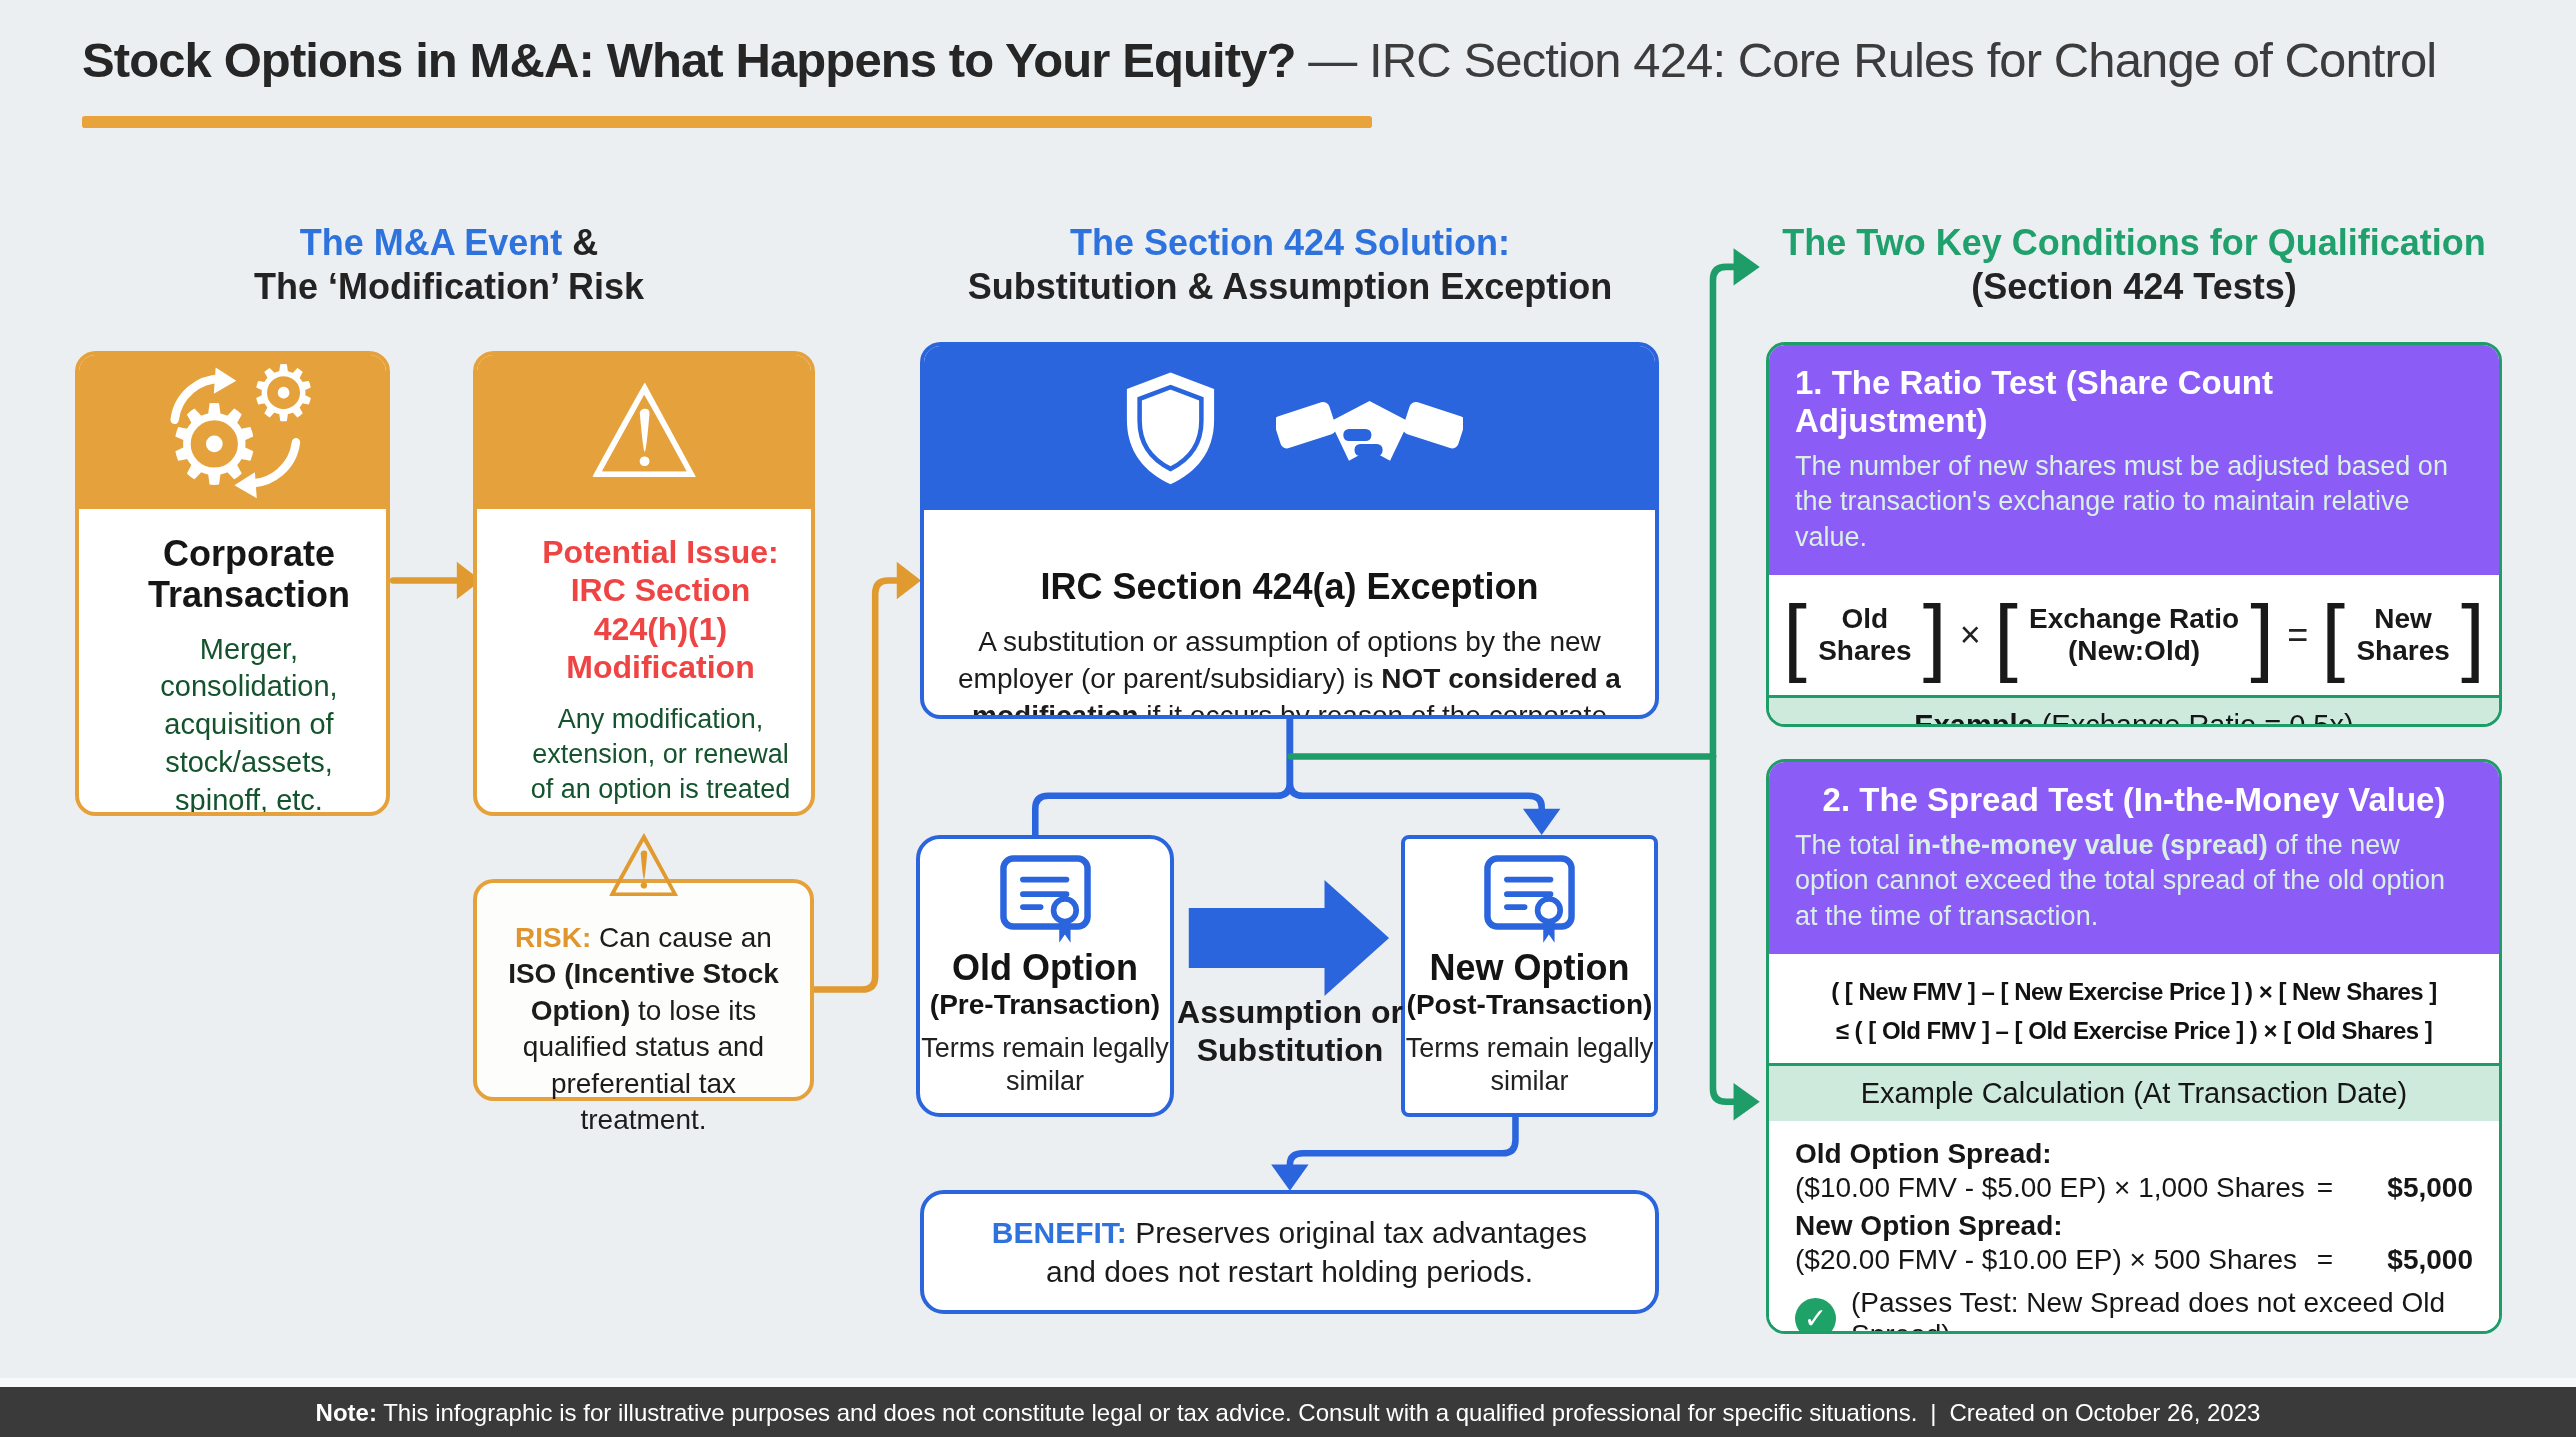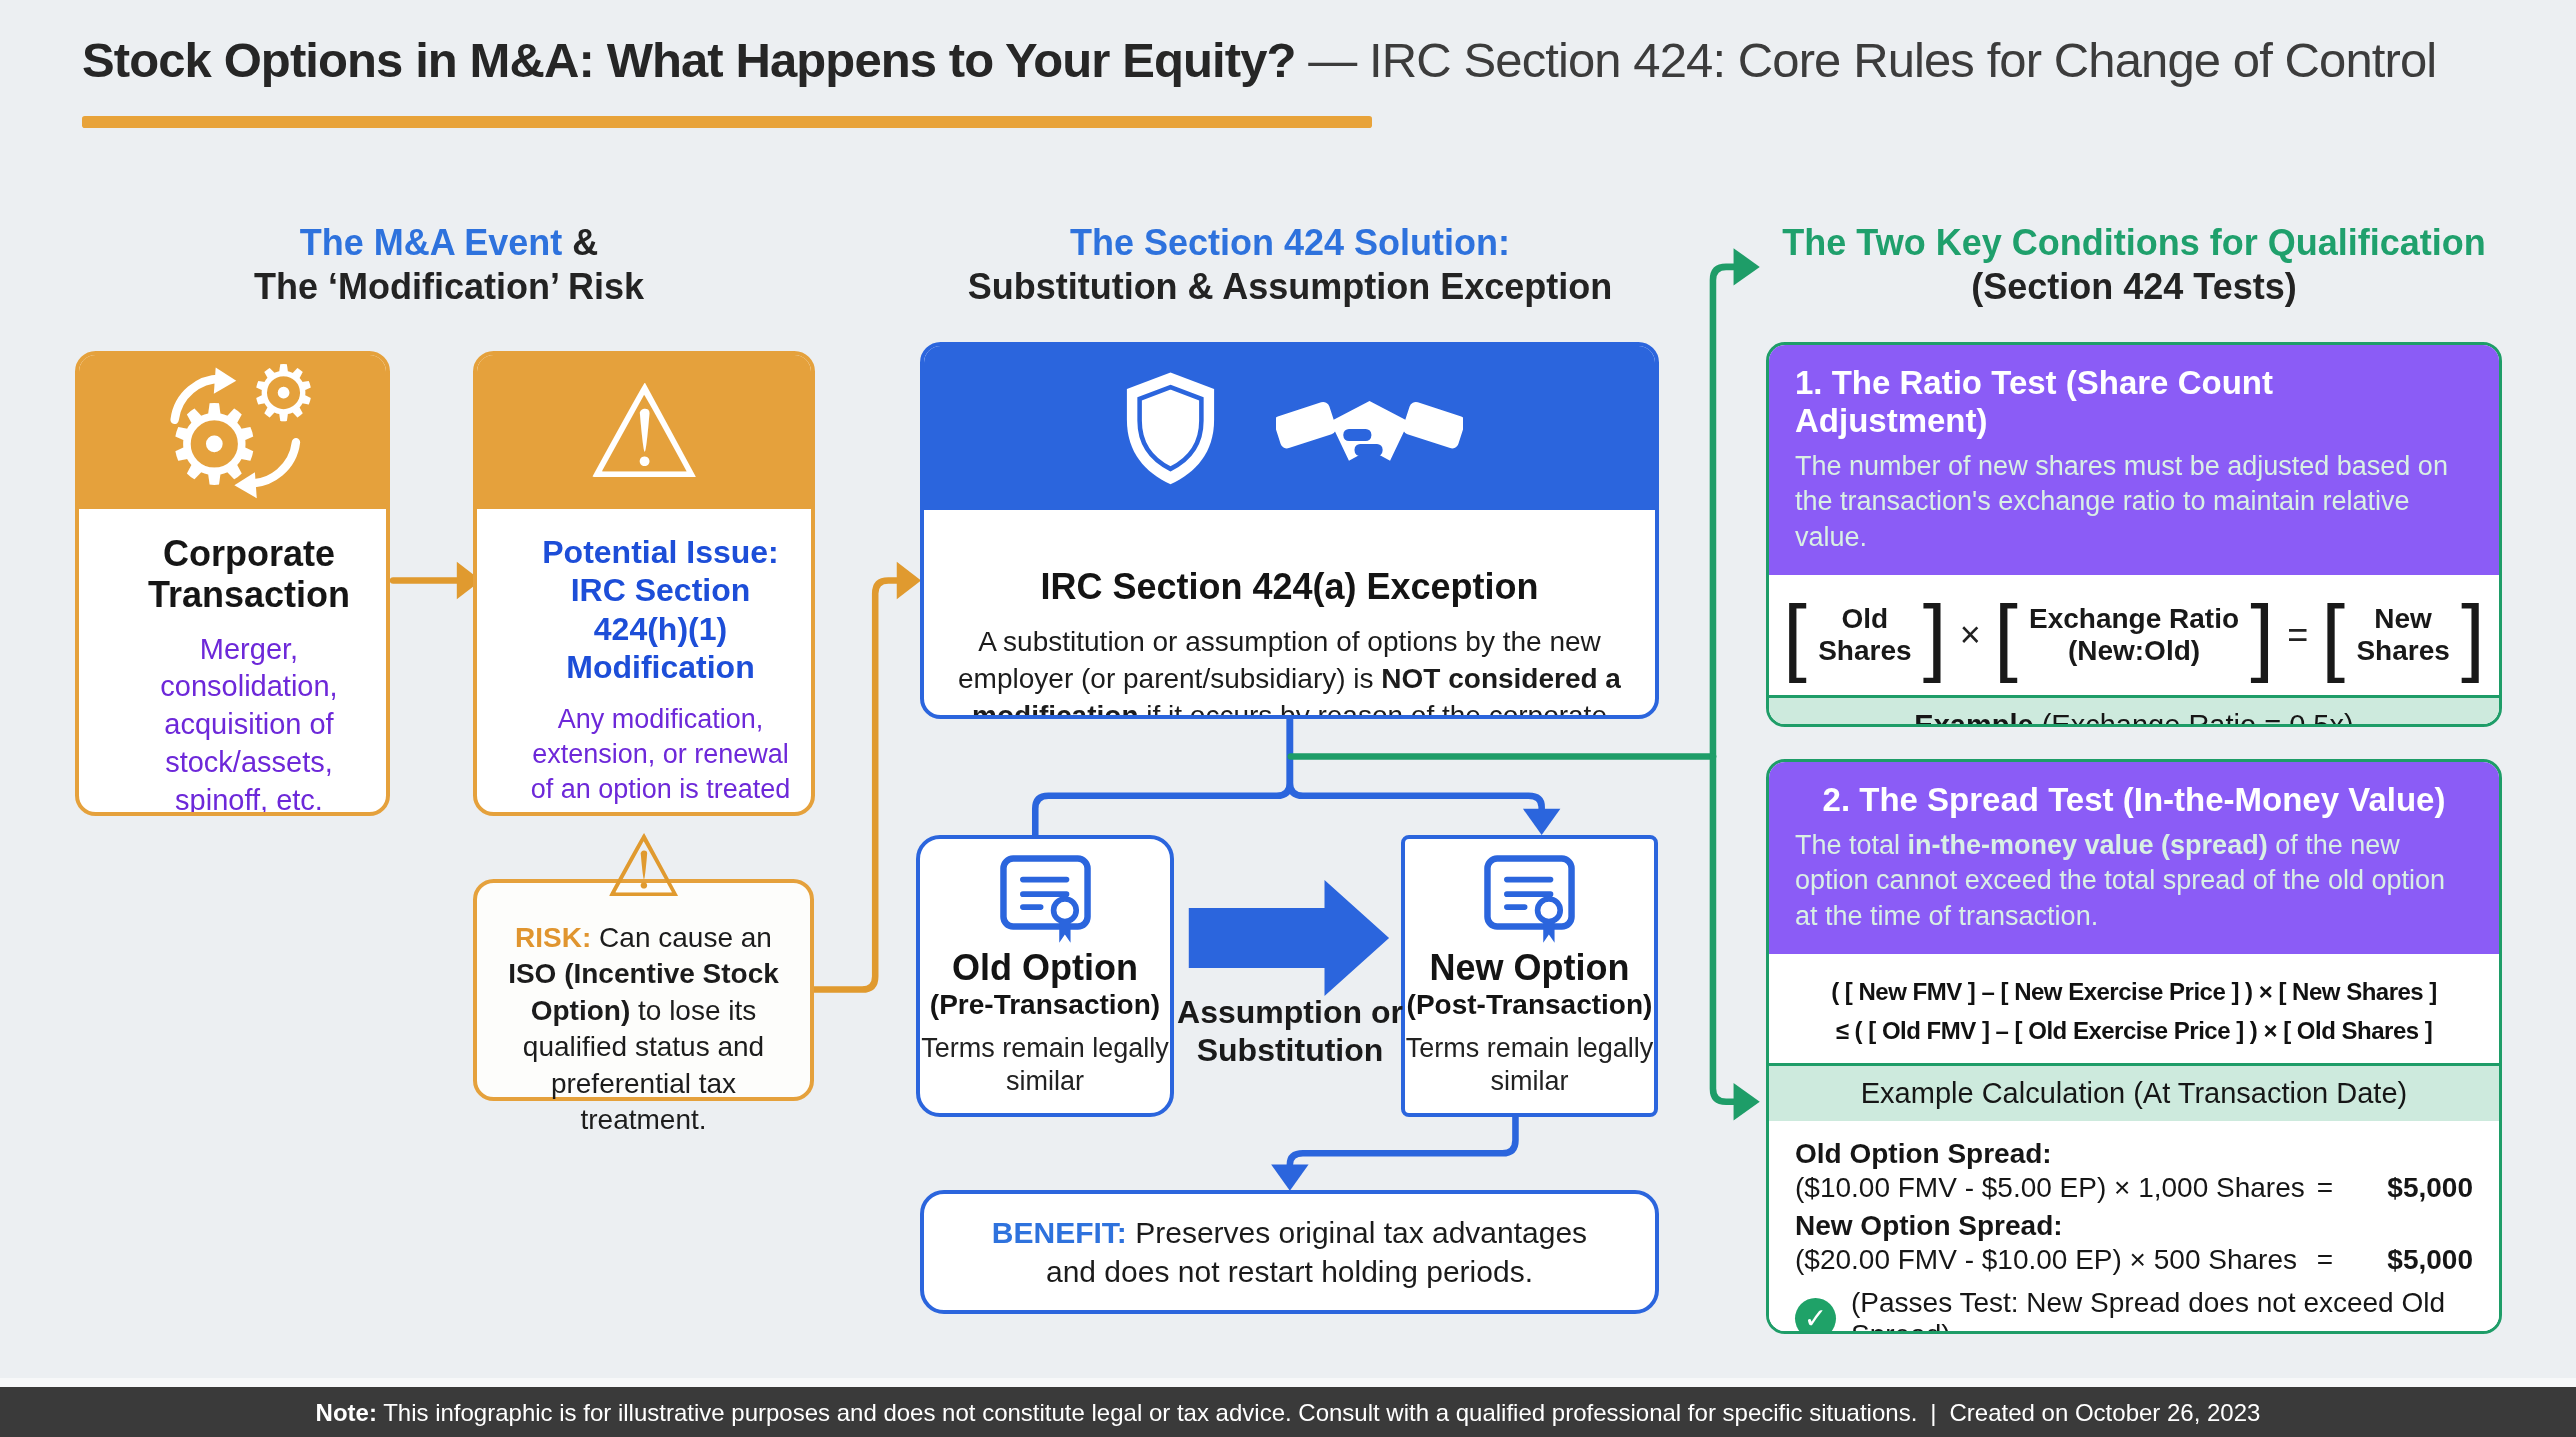--- a/index.html
+++ b/index.html
@@ -21,22 +21,22 @@
   .orange-text{color:#E0952F;margin-top:12px;}
   
   .abox{position:absolute;background:#fff;overflow:hidden;z-index:2;box-sizing:border-box;}
   .obox{border:4.7px solid #E5A13C;border-radius:20.6px;}
   .bbox{border:4.7px solid #2B65DD;border-radius:20.6px;}
   .gbox{border:3.7px solid #1E9D68;border-radius:19px;display:flex;flex-direction:column;}
   .ohead{background:#E5A13C;height:154px;display:flex;align-items:center;justify-content:center;}
   .bhead{background:#2B65DD;height:164px;display:flex;align-items:center;justify-content:center;gap:51px;}
   .body-pad{padding:24px 20.6px 9.4px;text-align:center;margin-left:33px;}
   .box-title{font-weight:bold;font-size:36px;line-height:1.15;color:#161616;}
-  .box-title-sm{font-weight:bold;font-size:32px;line-height:1.2;color:#1d4ed8;}
-  .box-body{font-size:29px;line-height:1.3;margin-top:15px;color:#6d28d9;}
+  .box-title-sm{font-weight:bold;font-size:32px;line-height:1.2;color:#ef4444;}
+  .box-body{font-size:29px;line-height:1.3;margin-top:15px;color:#14532d;}
   b{font-weight:bold;}
   
   .risk-box{position:absolute;background:#fdfdfb;border:4.7px solid #E5A13C;border-radius:20.6px;
             z-index:2;box-sizing:border-box;text-align:center;}
   .risk-tri{position:absolute;left:50%;transform:translateX(-50%);top:-60px;
             font-family:"DejaVu Sans",sans-serif;font-size:86px;line-height:1;color:#E09A2F;z-index:3;}
   .risk-text{padding:37px 22.5px 0;font-size:28px;line-height:1.3;color:#1c1c1c;}
   
   .glyph{font-family:"DejaVu Sans",sans-serif;color:#fff;line-height:1;}
   .gears-wrap{position:relative;width:187px;height:140px;}

